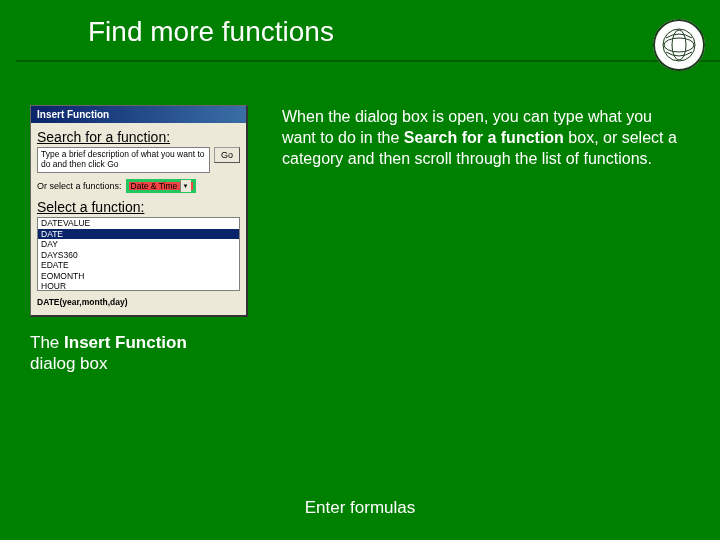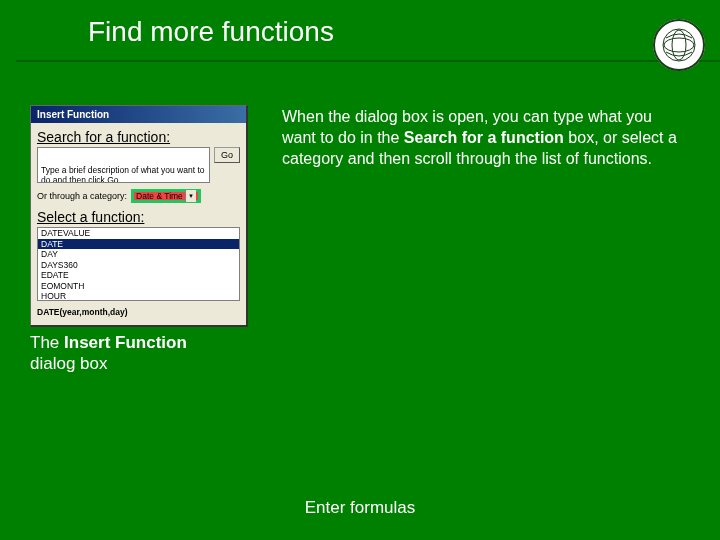--- a/index.html
+++ b/index.html
@@ -76,22 +76,22 @@
   .search-row {
     display: flex;
     gap: 4px;
     align-items: flex-start;
     margin-bottom: 6px;
   }
   .search-box {
     flex: 1;
     background: #fff;
     border: 1px solid #7f7f7f;
-    height: 18px;
-    padding: 17px 3px;
+    height: 26px;
+    padding: 1px 3px;
     font-size: 8.5px;
     line-height: 1.2;
     color: #000;
     overflow: hidden;
   }
   .go-btn {
     width: 26px;
     height: 16px;
     background: #ece9d8;
     border: 1px solid #999;
@@ -193,21 +193,21 @@
 <div class="content">
   <div class="dialog">
     <div class="dialog-titlebar">Insert Function</div>
     <div class="dialog-body">
       <div class="dlg-label">Search for a function:</div>
       <div class="search-row">
         <div class="search-box">Type a brief description of what you want to do and then click Go</div>
         <div class="go-btn">Go</div>
       </div>
       <div class="cat-row">
-        <span>Or through a category:</span>
+        <span>Or select a functions:</span>
         <div class="cat-select">
           <span>Date &amp; Time</span>
           <span class="arrow">▾</span>
         </div>
       </div>
       <div class="dlg-label">Select a function:</div>
       <div class="func-list">
         <div class="item">DATEVALUE</div>
         <div class="item selected">DATE</div>
         <div class="item">DAY</div>

